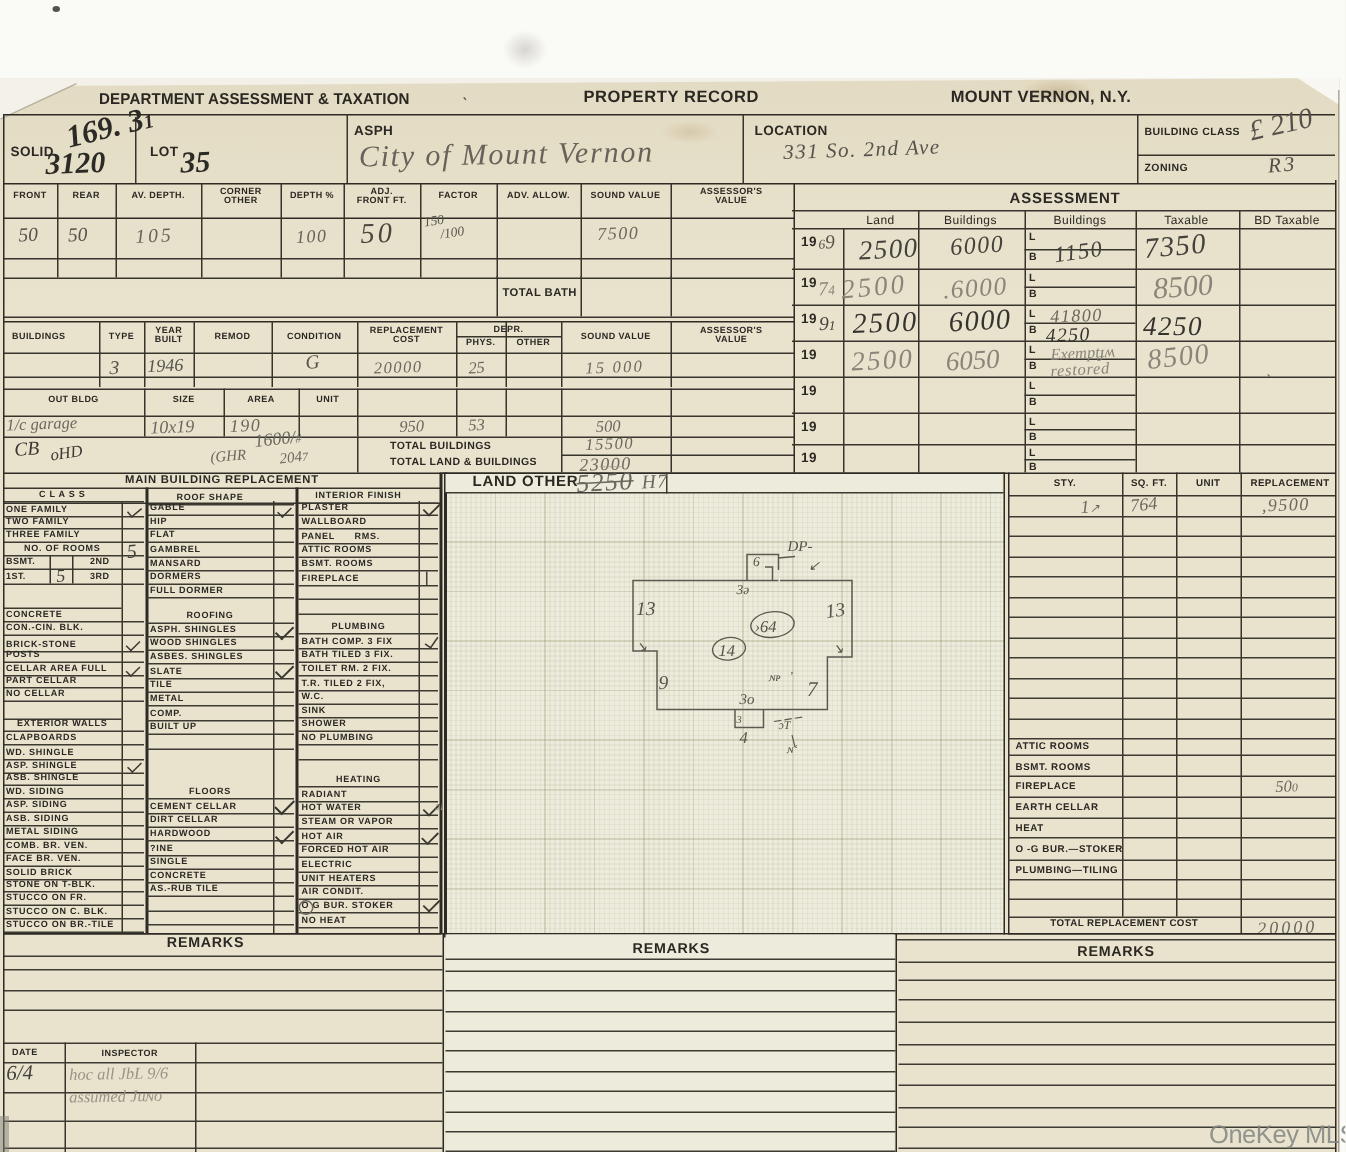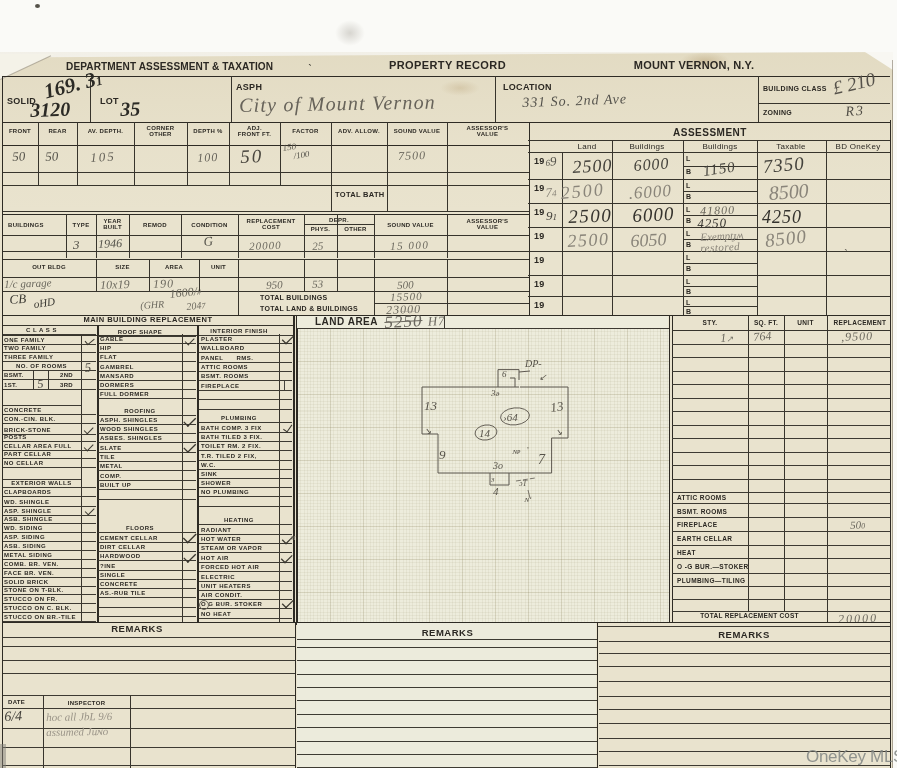--- a/index.html
+++ b/index.html
@@ -234,21 +234,21 @@
 <div class="ln" style="left:561.5px;top:152px;width:1px;height:163px;background:#37342c;"></div>
 <div class="ln" style="left:612px;top:140px;width:1px;height:175px;background:#37342c;"></div>
 <div class="ln" style="left:682.5px;top:140px;width:1px;height:175px;background:#37342c;"></div>
 <div class="ln" style="left:757px;top:140px;width:1px;height:175px;background:#37342c;"></div>
 <div class="ln" style="left:825.5px;top:140px;width:1px;height:175px;background:#37342c;"></div>
 
 <div class="t" style="left:561.5px;top:143px;width:51px;text-align:center;font-size:8px;font-weight:normal;">Land</div>
 <div class="t" style="left:612px;top:143px;width:70px;text-align:center;font-size:8px;font-weight:normal;">Buildings</div>
 <div class="t" style="left:682.5px;top:143px;width:75px;text-align:center;font-size:8px;font-weight:normal;">Buildings</div>
 <div class="t" style="left:757px;top:143px;width:68px;text-align:center;font-size:8px;font-weight:normal;">Taxable</div>
-<div class="t" style="left:825.5px;top:143px;width:65px;text-align:center;font-size:8px;font-weight:normal;">BD OneKey</div>
+<div class="t" style="left:825.5px;top:143px;width:65px;text-align:center;font-size:8px;font-weight:normal;">BD Taxable</div>
 
 <div class="t" style="left:534px;top:157px;font-size:9px;">19</div>
 <div class="ln" style="left:682.5px;top:165.5px;width:74.5px;height:0.8px;background:#37342c;"></div>
 <div class="t" style="left:686px;top:155px;font-size:7px;">L</div>
 <div class="t" style="left:686px;top:167.5px;font-size:7px;">B</div>
 <div class="t" style="left:534px;top:184px;font-size:9px;">19</div>
 <div class="ln" style="left:682.5px;top:191.0px;width:74.5px;height:0.8px;background:#37342c;"></div>
 <div class="t" style="left:686px;top:182px;font-size:7px;">L</div>
 <div class="t" style="left:686px;top:193.0px;font-size:7px;">B</div>
 <div class="t" style="left:534px;top:208px;font-size:9px;">19</div>
@@ -560,21 +560,21 @@
 <div class="ln" style="left:295.5px;top:314.5px;width:2px;height:310px;background:#2e2b24;"></div>
 
 <div class="ln" style="left:668.5px;top:314.5px;width:1.6px;height:308px;background:#2e2b24;"></div>
 
 <div class="ln" style="left:297px;top:328px;width:372px;height:1px;background:#3d3a32;"></div>
 
 <div class="ln" style="left:297px;top:315.5px;width:371px;height:12.5px;background:#edecdc;"></div>
 
 <div class="ln" style="left:444px;top:315px;width:1px;height:13.5px;background:#3d3a32;"></div>
 
-<div class="t" style="left:315px;top:316.5px;font-size:10px;letter-spacing:0.5px;">LAND AREA</div>
+<div class="t" style="left:315px;top:316.5px;font-size:10px;letter-spacing:0.5px;">LAND OTHER</div>
 
 <div class="hw" style="left:384px;top:314px;font-size:17px;color:#6a675f;transform:rotate(-3deg);transform-origin:left top;letter-spacing:1px;"><span style="text-decoration:line-through">5250</span> <span style="font-size:13px">H7</span></div>
 
 <div class="hw" style="left:400px;top:306px;font-size:9px;color:#9a9488;">——</div>
 
 <svg class="ln" style="left:297px;top:328px;" width="373" height="297" viewBox="0 0 373 297">
 <g stroke="#5d5850" stroke-width="1" fill="none">
 <polyline points="222,59 125,59 125,106 141,106 141,145 254.6,145 254.6,110 271,110 271,59 223,59"></polyline>
 <polyline points="201,59 201,41.6 222,41.6 222,52"></polyline>
 <polyline points="213,50 218,50 218,59"></polyline>

